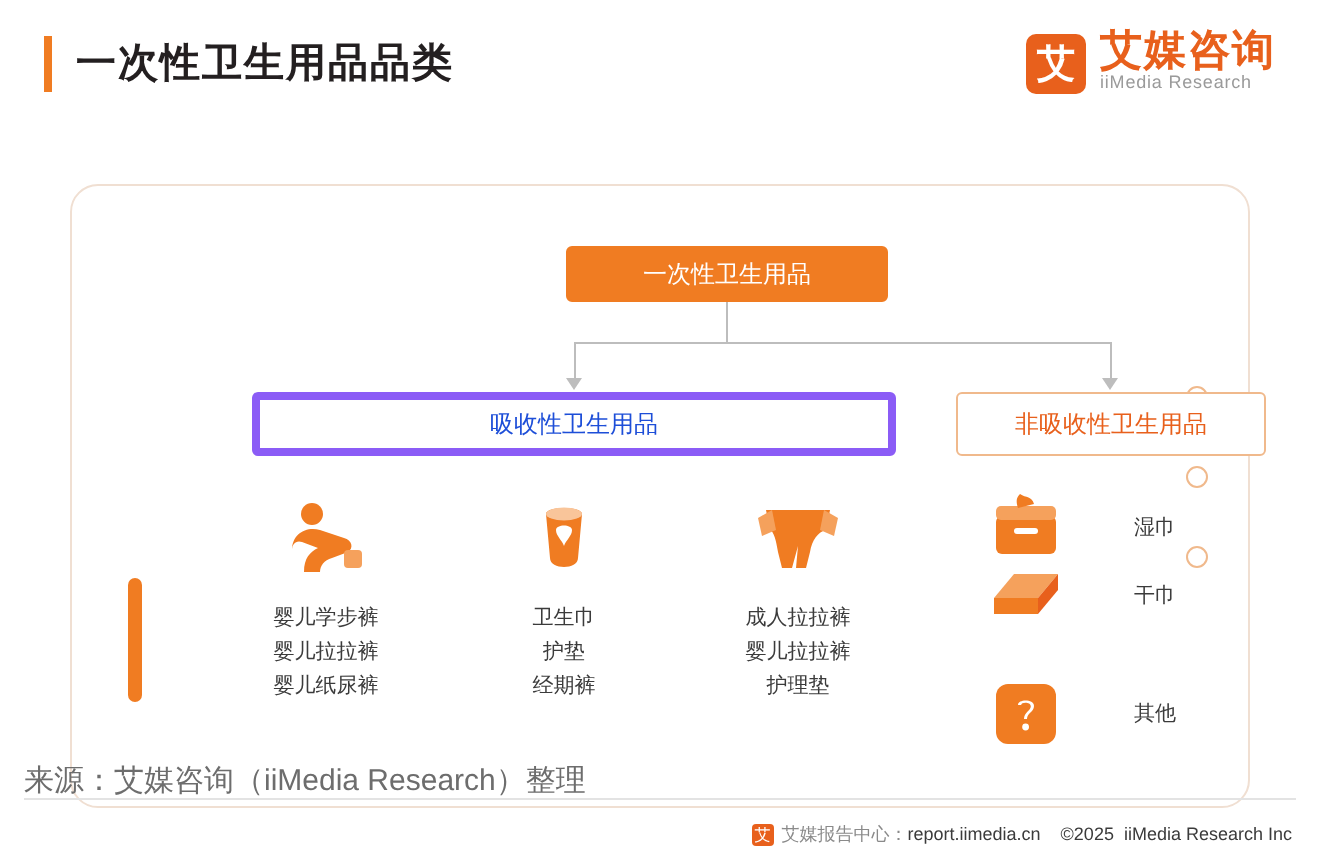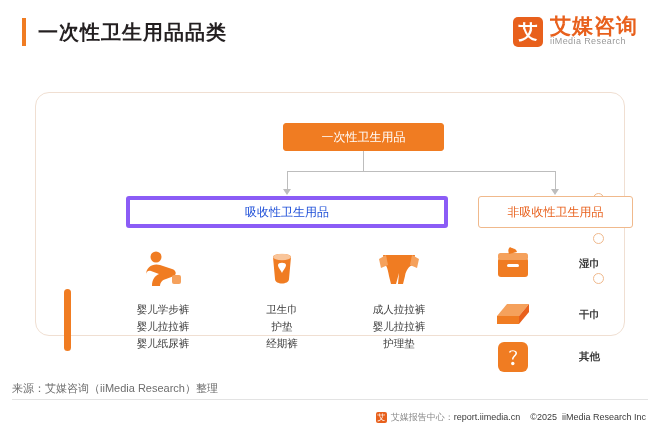--- a/index.html
+++ b/index.html
@@ -29,21 +29,21 @@
     display: flex; align-items: center; justify-content: center;
     font-family: "DejaVu Sans", sans-serif;
   }
   .logo-text { margin-left: 7px; display: flex; flex-direction: column; justify-content: center; }
   .logo-cn { font-size: 21px; font-weight: bold; color: #E8601C; letter-spacing: 1px; line-height: 17px; }
   .logo-en { font-size: 9px; color: #9a9a9a; letter-spacing: .4px; line-height: 12px; margin-top: 1px; }
 
   
   .panel {
     position: absolute; left: 35px; top: 92px;
-    width: 590px; height: 244px;
+    width: 590px; height: 312px;
     border: 1px solid #f0dfd2; border-radius: 14px; background: #fff;
   }
   .panel-accent {
     position: absolute; left: 28px; top: 196px;
     width: 7px; height: 62px; border-radius: 4px; background: #F07C22;
   }
   .dot {
     position: absolute; right: 0; width: 11px; height: 11px;
     border-radius: 50%; border: 1px solid #f0b98c; background: #fff;
   }
@@ -89,29 +89,29 @@
   .grp .lines { margin-top: 12px; }
   .grp .lines div { font-size: 10.5px; color: #3b3b3b; line-height: 17px; }
 
   .grp-a { left: 77px; top: 148px; }
   .grp-b { left: 196px; top: 148px; }
   .grp-c { left: 313px; top: 148px; }
 
   
   .ritem { position: absolute; left: 455px; display: flex; align-items: center; }
   .ritem .icon-box { width: 44px; height: 42px; display: flex; align-items: center; justify-content: center; }
-  .ritem .rlabel { margin-left: 44px; font-size: 10.5px; color: #3b3b3b; font-weight: bold; }
+  .ritem .rlabel { margin-left: 32px; font-size: 10.5px; color: #3b3b3b; }
   .ritem.r1 { top: 150px; }
-  .ritem.r2 { top: 201px; }
+  .ritem.r2 { top: 184px; }
   .ritem.r3 { top: 243px; }
 
   
   .source {
     position: absolute; left: 12px; top: 381px;
-    font-size: 11px; color: #6d6d6d;
+    font-size: 15px; color: #6d6d6d;
   }
   .footer-rule {
     position: absolute; left: 12px; top: 399px; width: 636px; height: 1px; background: #e3e3e3;
   }
   .footer {
     position: absolute; left: 0; top: 404px; width: 660px; height: 26px;
     display: flex; align-items: center; justify-content: flex-end; padding-right: 14px;
     font-size: 9px; color: #8a8a8a;
   }
   .f-mark {

